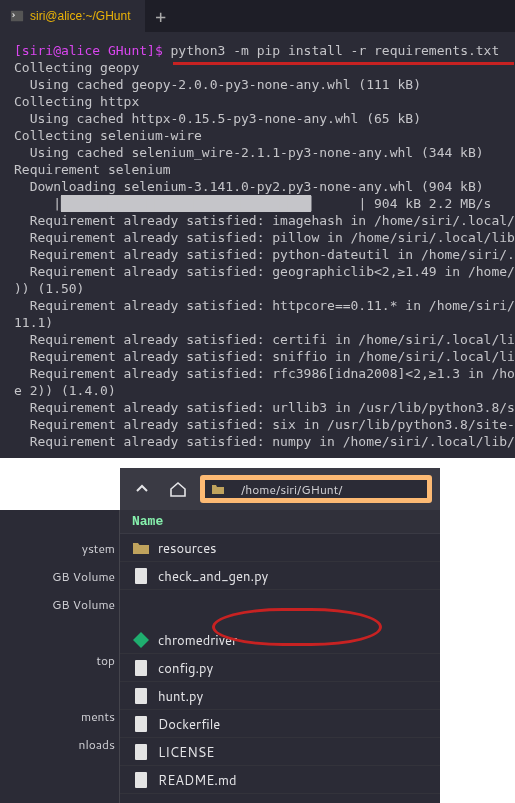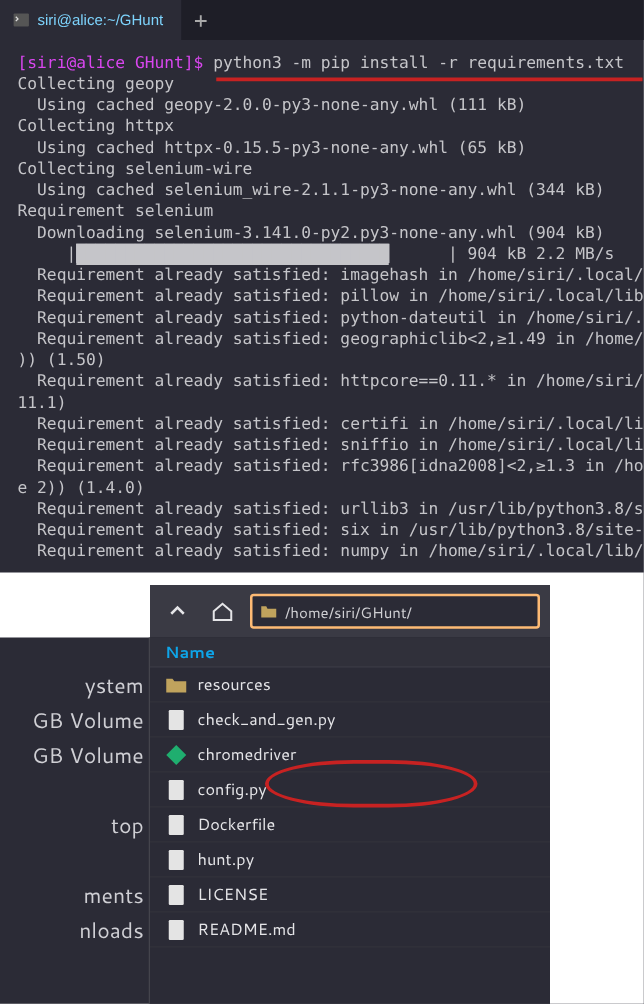--- a/index.html
+++ b/index.html
@@ -1,48 +1,48 @@
 <!DOCTYPE html>
 <html><head>
 <meta charset="utf-8">
 <style>
   * { margin: 0; padding: 0; box-sizing: border-box; }
   body { width: 515px; height: 803px; background: #fff; font-family: "DejaVu Sans Mono", "Consolas", monospace; font-size: 13px; overflow: hidden; }
   .terminal { width: 515px; height: 458px; background: #2b2b36; color: #c5c5c9; position: relative; }
   .tabbar { height: 32px; background: #1e1e27; display: flex; align-items: center; }
-  .tab { height: 32px; padding: 0 14px 0 10px; background: #2b2b36; color: #7dd3fc; display: flex; align-items: center; gap: 6px; font-family: sans-serif; font-size: 12px; }
+  .tab { height: 32px; padding: 0 14px 0 10px; background: #2b2b36; color: #eab308; display: flex; align-items: center; gap: 6px; font-family: sans-serif; font-size: 12px; }
   .tab svg { width: 14px; height: 14px; }
   .newtab { width: 32px; height: 32px; display: flex; align-items: center; justify-content: center; color: #aaa; font-size: 18px; }
   .termbody { padding: 10px 14px 0 14px; line-height: 17px; white-space: pre; overflow: hidden; }
   .prompt { color: #d946ef; }
   .underline { position: absolute; height: 3px; background: #c72222; }
   .progress { display:inline-block; background:#c5c5c9; color:#c5c5c9; }
 
   .fm { position: absolute; top: 468px; left: 120px; width: 320px; height: 335px; background: #2b2b36; color:#d8d8dc; font-family: "Cantarell","DejaVu Sans",sans-serif; font-size:13px; }
   .fm-toolbar { height: 42px; background:#3a3a44; display:flex; align-items:center; gap:8px; padding:0 8px; }
   .fm-toolbar .btn { width:28px; height:28px; display:flex; align-items:center; justify-content:center; color:#e5e5e8; }
-  .pathbar { flex:1; height:28px; background:#2b2b36; border:2px solid #fdba74; border-radius:3px; display:flex; align-items:center; gap:6px; padding:0 6px; color:#d0d0d4; font-size:12px; }
+  .pathbar { flex:1; height:28px; background:#2b2b36; border:5px solid #fdba74; border-radius:3px; display:flex; align-items:center; gap:16px; padding:0 6px; color:#d0d0d4; font-size:12px; }
   .fm-body { display:flex; height: calc(100% - 42px); }
   .filelist { flex:1; background:#2b2b36; overflow-y:auto; }
-  .filelist .header { height:24px; display:flex; align-items:center; padding-left:12px; color:#0ea5e9; font-size:13px; font-weight:600; border-bottom:1px solid #3a3a44; background:#30303a; }
+  .filelist .header { height:24px; display:flex; align-items:center; padding-left:12px; color:#86efac; font-size:13px; font-weight:600; border-bottom:1px solid #3a3a44; background:#30303a;font-family:Liberation Mono, monospace; }
   .filelist .row { height:28px; display:flex; align-items:center; gap:8px; padding-left:12px; border-bottom:1px solid #33333b; }
   .filelist .row .fname { color:#e5e5e8; }
   .fi { width:18px; height:18px; }
 
   .circled { position: absolute; border: 3px solid #c72222; border-radius: 50% / 60%; pointer-events: none; }
 
   .sidecut { position:absolute; top:468px; left:0; width:120px; height:335px; background:#fff; }
   .sidecut .strip { position:absolute; right:0; top:42px; width:120px; height:293px; background:#2b2b36; border-right:1px solid #44444c; }
-  .sidecut .label { height:28px; display:flex; align-items:center; justify-content:flex-end; padding-right:4px; color:#cfcfd4; font-family:"Cantarell",sans-serif; font-size:17px; white-space:nowrap; }
+  .sidecut .label { height:28px; display:flex; align-items:center; justify-content:flex-end; padding-right:4px; color:#cfcfd4; font-family:"Cantarell",sans-serif; font-size:12px; white-space:nowrap; }
 
   
   .folder-icon path{ fill:#c0a35d; }
   .file-icon rect{ fill:#e4e4e4; }
   .diamond { fill:#1fae6f; }
-  .chromedrv { filter: none; }
+  .chromedrv { filter: none; margin-top: 36px; }
 </style>
 </head>
 <body>
 
 <div class="terminal">
   <div class="tabbar">
     <div class="tab">
       <svg viewBox="0 0 16 16">
           <rect x="1" y="2" width="14" height="12" rx="1" fill="#555"></rect>
           <path d="M3 5l2 2-2 2" stroke="#ddd" stroke-width="1.2" fill="none"></path>
@@ -136,27 +136,27 @@
       <div class="row">
         <svg class="fi file-icon" viewBox="0 0 18 18">
             <rect x="3" y="1" width="12" height="16" rx="1"></rect>
           </svg>
         <span class="fname">config.py</span>
       </div>
       <div class="row">
         <svg class="fi file-icon" viewBox="0 0 18 18">
             <rect x="3" y="1" width="12" height="16" rx="1"></rect>
           </svg>
-        <span class="fname">Dockerfile</span>
+        <span class="fname">hunt.py</span>
       </div>
       <div class="row">
         <svg class="fi file-icon" viewBox="0 0 18 18">
             <rect x="3" y="1" width="12" height="16" rx="1"></rect>
           </svg>
-        <span class="fname">hunt.py</span>
+        <span class="fname">Dockerfile</span>
       </div>
       <div class="row">
         <svg class="fi file-icon" viewBox="0 0 18 18">
             <rect x="3" y="1" width="12" height="16" rx="1"></rect>
           </svg>
         <span class="fname">LICENSE</span>
       </div>
       <div class="row">
         <svg class="fi file-icon" viewBox="0 0 18 18">
             <rect x="3" y="1" width="12" height="16" rx="1"></rect>

